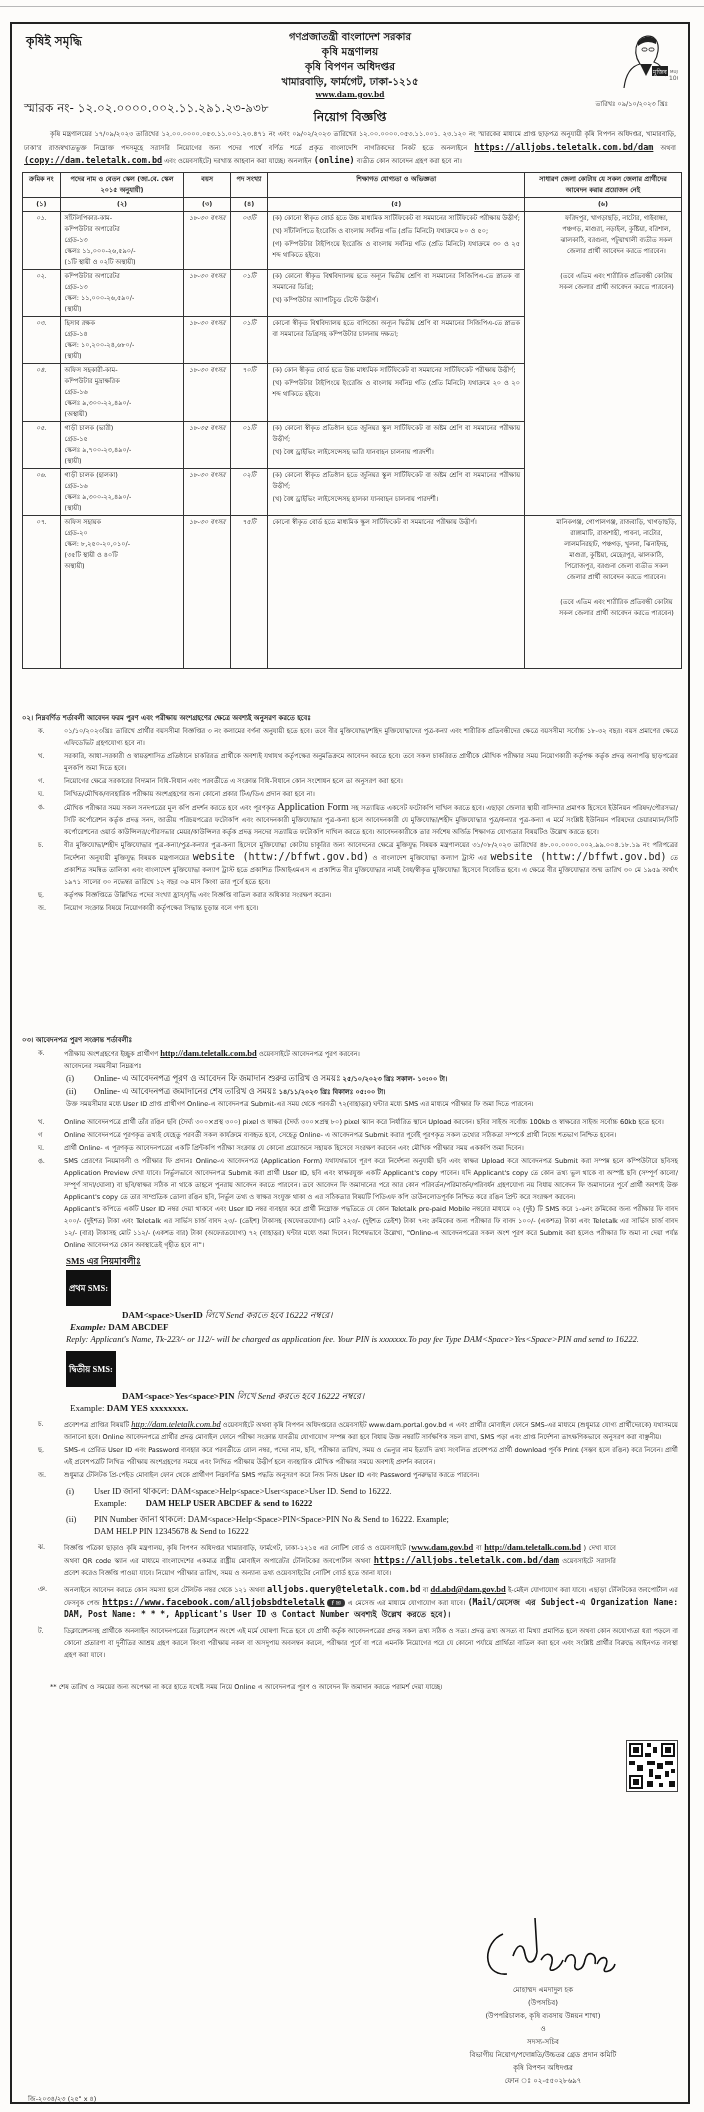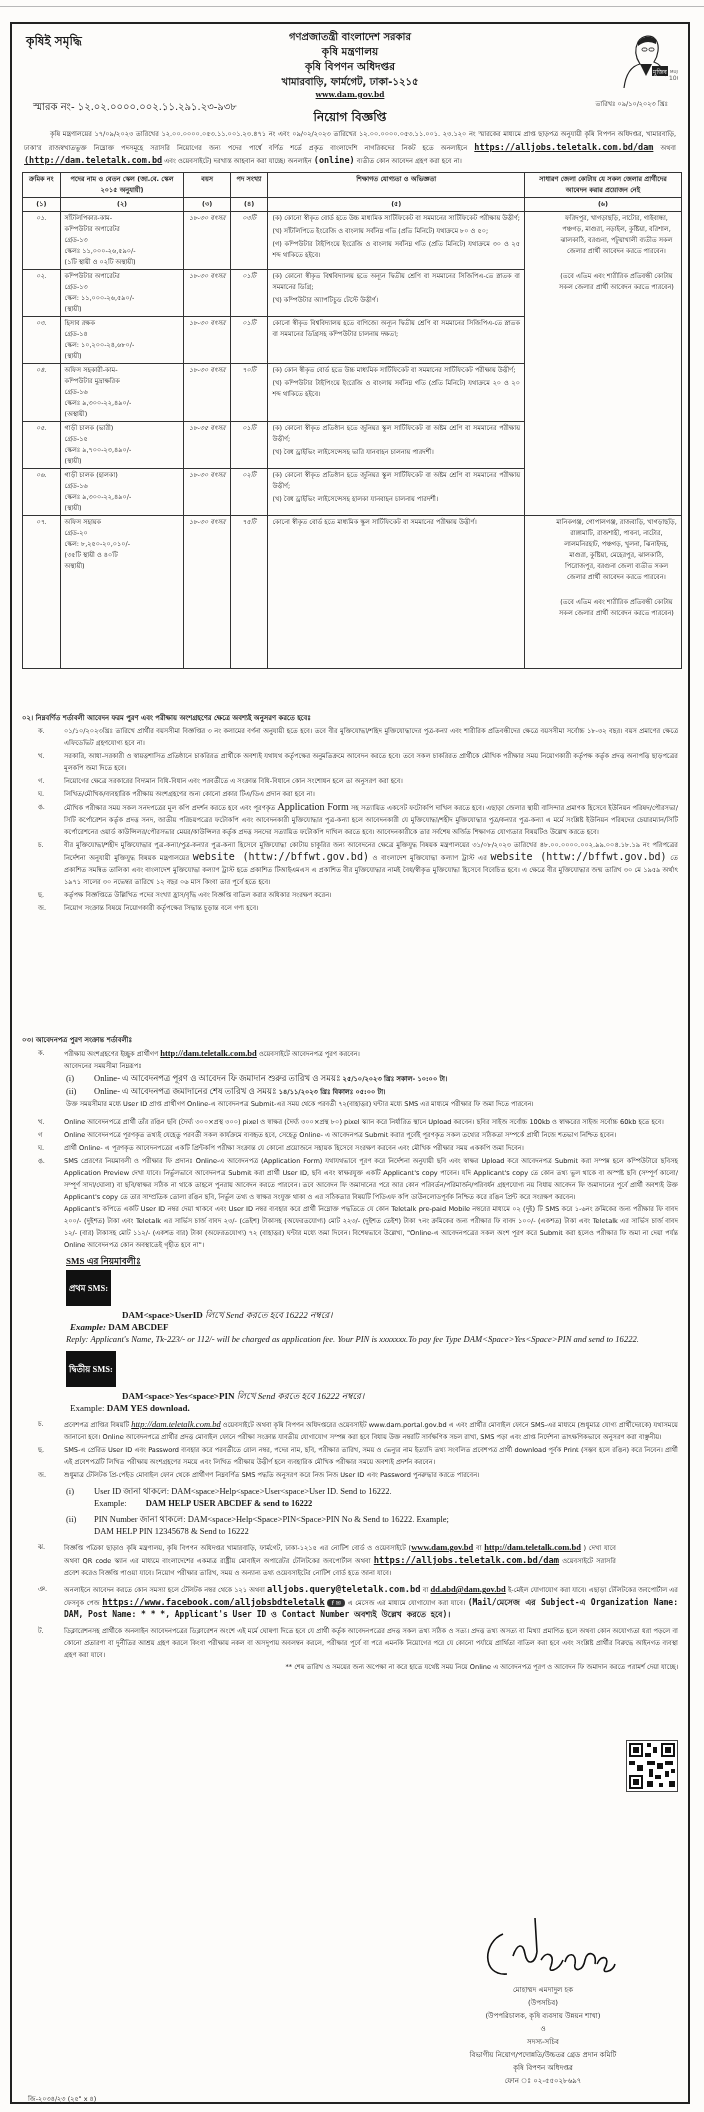--- a/index.html
+++ b/index.html
@@ -9,21 +9,21 @@
   .page { position: absolute; left: 10px; top: 22px; width: 680px; height: 2082px;
           border: 2px solid #222; box-sizing: border-box; background: #fdfcfa; }
   .slogan { position: absolute; left: 14px; top: 8px; font-size: 12px; font-weight: bold; }
   .header { position: absolute; left: 0; top: 6px; width: 100%; text-align: center; }
   .header .l1 { font-size: 10px; font-weight: bold; line-height: 14px; }
   .header .l2 { font-size: 10.5px; font-weight: bold; line-height: 15px; }
   .header .l3 { font-size: 10.5px; font-weight: bold; line-height: 15px; }
   .header .l4 { font-size: 10px; font-weight: bold; line-height: 15px; }
   .header .web { font-family: "DejaVu Serif", serif; font-size: 7.5px; font-weight: bold; text-decoration: underline; line-height: 12px; }
   .logo { position: absolute; right: 10px; top: 8px; width: 62px; height: 58px; }
-  .memo { position: absolute; left: 21px; top: 75px; font-size: 10px; }
+  .memo { position: absolute; left: 12px; top: 75px; font-size: 12px; }
   .date { position: absolute; right: 20px; top: 75px; font-size: 6.5px; }
   .title { position: absolute; left: 0; width: 100%; top: 84px; text-align: center; font-size: 12px; font-weight: bold; }
   .intro { position: absolute; left: 12px; right: 12px; top: 104px; font-size: 6.6px; line-height: 12.5px; text-align: justify; }
   .intro .url { font-family: "DejaVu Sans Mono", monospace; font-weight: bold; font-size: 8.5px; text-decoration: underline; }
   .intro .bold { font-family: "DejaVu Sans Mono", monospace; font-weight: bold; font-size: 8.5px; }
 
   table.posts { position: absolute; left: 10px; top: 148px; width: 660px; border-collapse: collapse;
                 font-size: 6.5px; line-height: 11px; }
   table.posts th, table.posts td { border: 1px solid #333; padding: 1px 4px; vertical-align: top; }
   table.posts th { font-weight: bold; text-align: center; font-size: 6.5px; }
@@ -88,21 +88,21 @@
 
   <div class="memo">স্মারক নং- ১২.০২.০০০০.০০২.১১.২৯১.২৩-৯৩৮</div>
   <div class="date">তারিখঃ ০৯/১০/২০২৩ খ্রিঃ</div>
 
   <div class="title">নিয়োগ বিজ্ঞপ্তি</div>
 
   <div class="intro">
     &nbsp;&nbsp;&nbsp;&nbsp;&nbsp;&nbsp;&nbsp;&nbsp;&nbsp;&nbsp;<span>কৃষি মন্ত্রণালয়ের ১৭/০৯/২০২৩ তারিখের ১২.০০.০০০০.০৫৩.১১.০০১.২৩.৪৭১ নং এবং ০৯/০২/২০২৩ তারিখের ১২.০০.০০০০.০৫৩.১১.০০১. ২৩.১২০ নং স্মারকের মাধ্যমে প্রাপ্ত ছাড়পত্র অনুযায়ী কৃষি বিপণন অধিদপ্তর, খামারবাড়ি, ঢাকা'র রাজস্বখাতভুক্ত নিম্নোক্ত পদসমূহে সরাসরি নিয়োগের জন্য পদের পার্শ্বে বর্ণিত শর্তে প্রকৃত বাংলাদেশি নাগরিকদের নিকট হতে অনলাইনে</span>
     <span class="url">https://alljobs.teletalk.com.bd/dam</span>
     <span>অথবা</span>
-    <span class="url">(http://dam.teletalk.com.bd</span>
+    <span class="url">(copy://dam.teletalk.com.bd</span>
     <span>এবং ওয়েবসাইটে) দরখাস্ত আহবান করা যাচ্ছে। অনলাইন</span>
     <span class="bold">(online)</span>
     <span>ব্যতীত কোন আবেদন গ্রহণ করা হবে না।</span>
   </div>
 
   <table class="posts">
     <colgroup>
         <col class="col1">
         <col class="col2">
         <col class="col3">
@@ -327,21 +327,21 @@
       </span>
     </div>
 
     <div class="sms-head">SMS এর নিয়মাবলীঃ</div>
     <div><span class="sms-badge">প্রথম SMS:</span></div>
     <div class="sms-cmd"><span>DAM&lt;space&gt;UserID</span> <i>লিখে Send করতে হবে 16222 নম্বরে।</i></div>
     <div class="sms-ex"><b><i>Example:</i> <span>DAM ABCDEF</span></b></div>
     <div class="sms-reply">Reply: Applicant's Name, Tk-223/- or 112/- will be charged as application fee. Your PIN is xxxxxxx.To pay fee Type DAM&lt;Space&gt;Yes&lt;Space&gt;PIN and send to 16222.</div>
     <div><span class="sms-badge" style="margin-top:6px;">দ্বিতীয় SMS:</span></div>
     <div class="sms-cmd"><span>DAM&lt;space&gt;Yes&lt;space&gt;PIN</span> <i>লিখে Send করতে হবে 16222 নম্বরে।</i></div>
-    <div class="sms-ex"><span>Example:</span> <b>DAM YES download.</b></div>
+    <div class="sms-ex"><span>Example:</span> <b>DAM YES xxxxxxxx.</b></div>
 
     <div class="item" style="margin-top:4px;">
       <span class="mk">চ.</span>
       <span class="tx">
         <span>প্রবেশপত্র প্রাপ্তির বিষয়টি</span>
         <i class="en" style="text-decoration:underline;">http://dam.teletalk.com.bd</i>
         <span>ওয়েবসাইটে অথবা কৃষি বিপণন অধিদপ্তরের ওয়েবসাইট www.dam.portal.gov.bd এ এবং প্রার্থীর মোবাইল ফোনে SMS-এর মাধ্যমে (শুধুমাত্র যোগ্য প্রার্থীদেরকে) যথাসময়ে জানানো হবে। Online আবেদনপত্রে প্রার্থীর প্রদত্ত মোবাইল ফোনে পরীক্ষা সংক্রান্ত যাবতীয় যোগাযোগ সম্পন্ন করা হবে বিধায় উক্ত নম্বরটি সার্বক্ষণিক সচল রাখা, SMS পড়া এবং প্রাপ্ত নির্দেশনা তাৎক্ষণিকভাবে অনুসরণ করা বাঞ্ছনীয়।</span>
       </span>
     </div>
     <div class="item">
@@ -392,21 +392,21 @@
         <span class="fb-icon">f ✉</span>
         <span>এ মেসেজ এর মাধ্যমে যোগাযোগ করা যাবে।</span>
         <b class="mono" style="font-size:8px;">(Mail/মেসেজ এর Subject-এ Organization Name: DAM, Post Name: * * *, Applicant's User ID ও Contact Number অবশ্যই উল্লেখ করতে হবে)।</b>
       </span>
     </div>
 
     <div class="item" style="margin-top:4px;">
       <span class="mk">ট.</span>
       <span class="tx">ডিক্লারেশনসহ প্রার্থীকে অনলাইন আবেদনপত্রের ডিক্লারেশন অংশে এই মর্মে ঘোষণা দিতে হবে যে প্রার্থী কর্তৃক আবেদনপত্রের প্রদত্ত সকল তথ্য সঠিক ও সত্য। প্রদত্ত তথ্য অসত্য বা মিথ্যা প্রমাণিত হলে অথবা কোন অযোগ্যতা ধরা পড়লে বা কোনো প্রতারণা বা দুর্নীতির আশ্রয় গ্রহণ করলে কিংবা পরীক্ষায় নকল বা অসদুপায় অবলম্বন করলে, পরীক্ষার পূর্বে বা পরে এমনকি নিয়োগের পরে যে কোনো পর্যায়ে প্রার্থিতা বাতিল করা হবে এবং সংশ্লিষ্ট প্রার্থীর বিরুদ্ধে আইনগত ব্যবস্থা গ্রহণ করা যাবে।</span>
     </div>
-    <div style="margin-left:28px;margin-top:0;text-align:right;">** শেষ তারিখ ও সময়ের জন্য অপেক্ষা না করে হাতে যথেষ্ট সময় নিয়ে Online এ আবেদনপত্র পূরণ ও আবেদন ফি জমাদান করতে পরামর্শ দেয়া যাচ্ছে।</div>
+    <div style="margin-left:28px;margin-top:20px;">** শেষ তারিখ ও সময়ের জন্য অপেক্ষা না করে হাতে যথেষ্ট সময় নিয়ে Online এ আবেদনপত্র পূরণ ও আবেদন ফি জমাদান করতে পরামর্শ দেয়া যাচ্ছে।</div>
   </div>
 
   <div class="qr" style="top:1716px;">
     <svg width="50" height="50" viewBox="0 0 25 25">
       <rect width="25" height="25" fill="#fff"></rect>
       <g fill="#111">
         <rect x="1" y="1" width="7" height="7"></rect>
           <rect x="2" y="2" width="5" height="5" fill="#fff"></rect>
           <rect x="3" y="3" width="3" height="3"></rect>
         <rect x="17" y="1" width="7" height="7"></rect>

